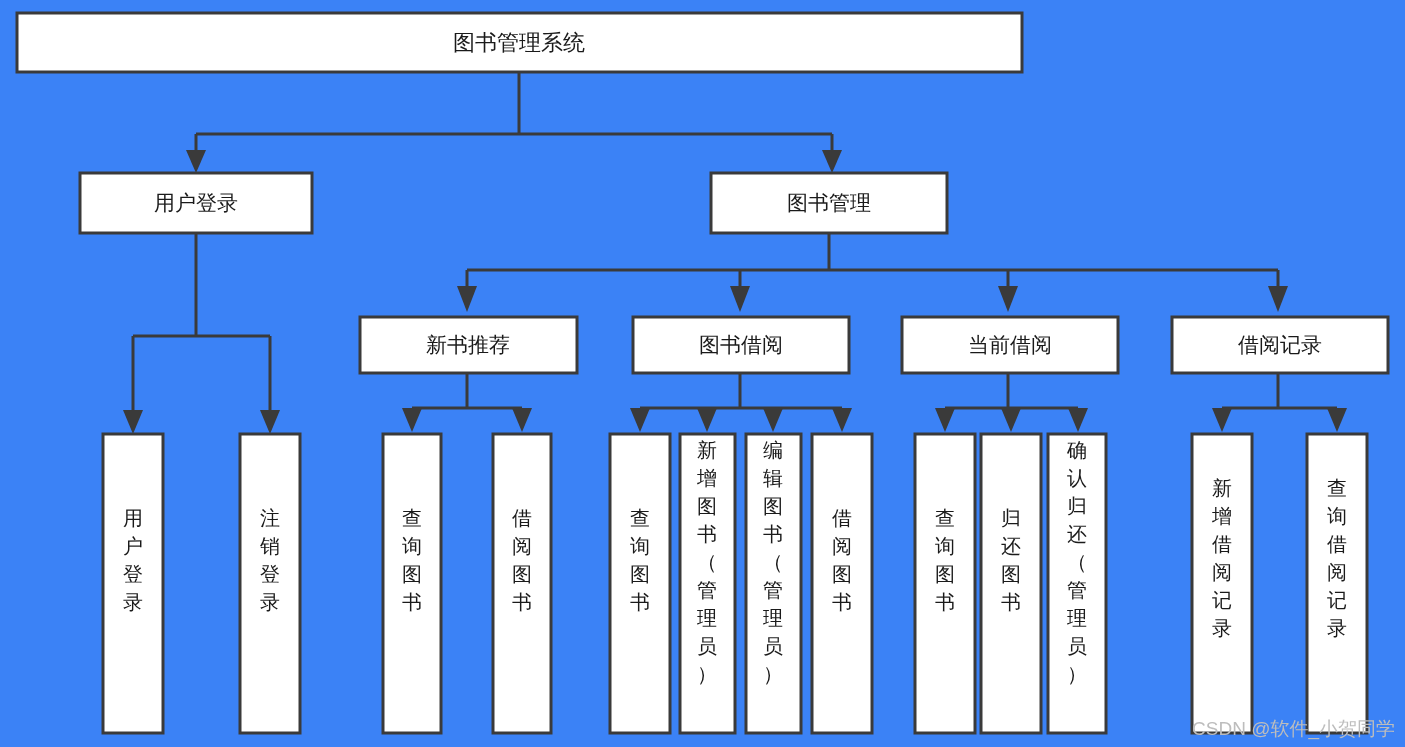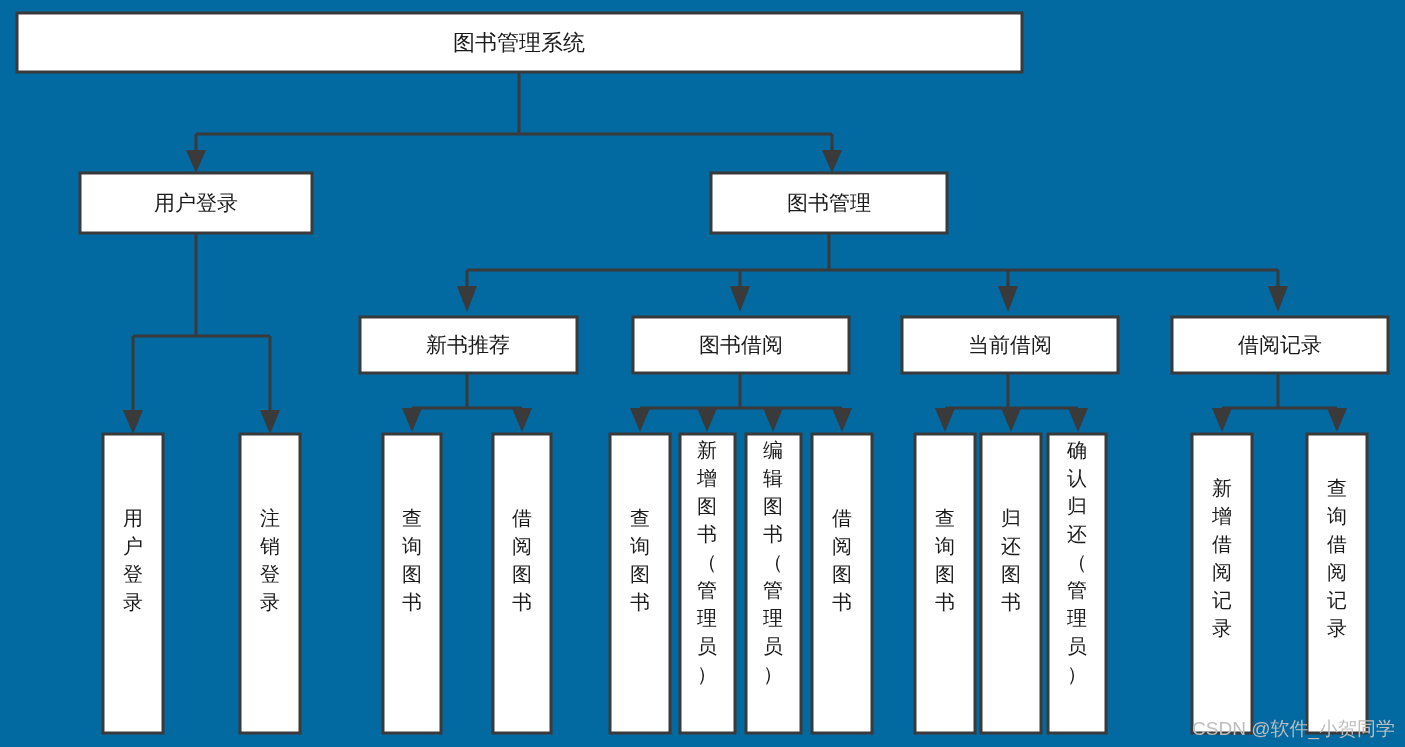--- a/index.html
+++ b/index.html
@@ -8,21 +8,21 @@
     padding: 0;
     background: #ffffff;
   }
   body {
     font-family: "Liberation Sans", "DejaVu Sans", sans-serif;
   }
   #diagram-root {
     position: relative;
     width: 1405px;
     height: 747px;
-    background: #0369a1;
+    background: #3b82f6;
     overflow: hidden;
   }
   svg.diagram-canvas {
     position: absolute;
     inset: 0;
     width: 1405px;
     height: 747px;
     display: block;
   }
   .node-box {

